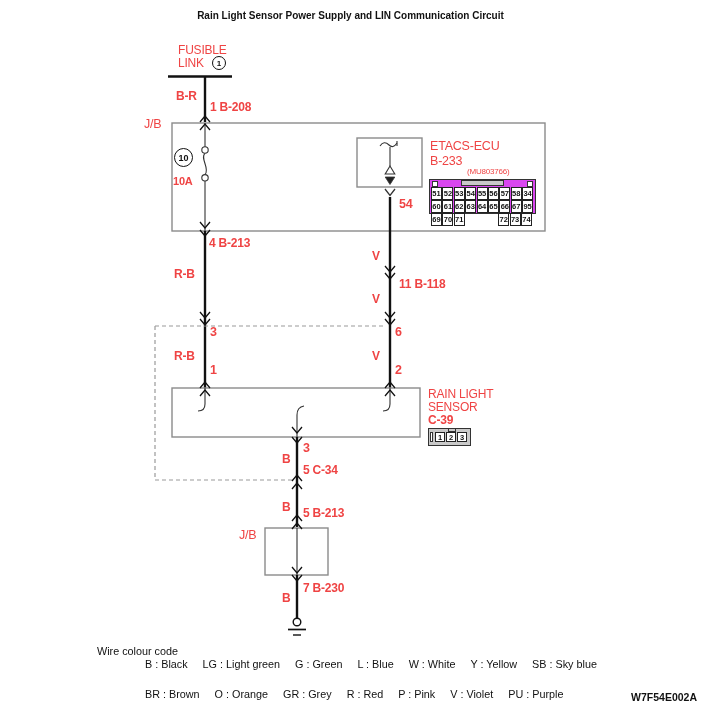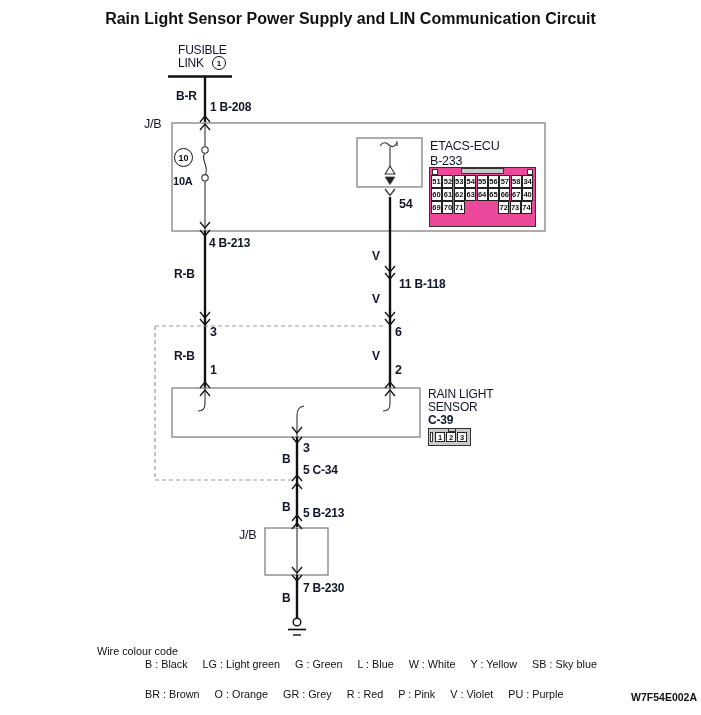--- a/index.html
+++ b/index.html
@@ -1,31 +1,31 @@
 <!DOCTYPE html>
 <html><head>
 <meta charset="utf-8">
 <style>
   html,body{margin:0;padding:0;background:#fff;}
   .stage{
     position:relative;width:701px;height:715px;background:#fff;overflow:hidden;
     font-family:"Liberation Sans",sans-serif;color:#111;
   }
-  .lbl{position:absolute;font-size:12px;line-height:12px;white-space:nowrap;letter-spacing:-0.2px;color:#0f172a;}
+  .lbl{position:absolute;font-size:12px;line-height:12px;white-space:nowrap;letter-spacing:-0.2px;color:#ef4444;}
   .pin{font-size:12.5px;font-weight:bold;}
   .conn{font-size:12px;font-weight:bold;}
   .wire{font-size:12px;font-weight:bold;}
-  .title{position:absolute;top:10px;left:0;width:100%;text-align:center;font-size:16px;font-weight:bold;letter-spacing:0;}
+  .title{position:absolute;top:10px;left:0;width:100%;text-align:center;font-size:10px;font-weight:bold;letter-spacing:0;}
   .doccode{position:absolute;top:691px;left:560px;width:137px;text-align:right;font-size:10.5px;font-weight:bold;}
   .circ{position:absolute;border:1.3px solid #111;border-radius:50%;background:#fff;
         display:flex;align-items:center;justify-content:center;font-weight:bold;}
   .circ.small{width:12px;height:12px;font-size:8px;}
   .circ.big{width:17px;height:17px;font-size:9px;}
   
-  .egrid{position:absolute;left:429px;top:167px;width:107px;height:60px;background:#ec4899;
+  .egrid{position:absolute;left:429px;top:179px;width:107px;height:35px;background:#d946ef;
          border:1.5px solid #333;box-sizing:border-box;}
   .egrid .notch{position:absolute;top:1px;width:6px;height:6px;background:#fff;border:1px solid #333;box-sizing:border-box;}
   .egrid .tab{position:absolute;top:0;left:31px;width:43px;height:6px;background:#c9c9c9;border:1px solid #333;box-sizing:border-box;}
   .egrid .rows{position:absolute;left:1px;top:7px;}
   .grid-row{display:flex;height:13px;margin-bottom:0;}
   .grid-cell{width:11px;height:13px;box-sizing:border-box;border:1px solid #222;background:#fff;
              font-size:7.5px;font-weight:bold;text-align:center;line-height:11px;margin-right:0.4px;}
   .grid-spacer{width:33px;height:13px;}
   
   .cgrid{position:absolute;left:428px;top:428px;width:43px;height:18px;background:#c9c9c9;
@@ -166,21 +166,21 @@
         </div>
         <div class="grid-row">
           <div class="grid-cell">60</div>
           <div class="grid-cell">61</div>
           <div class="grid-cell">62</div>
           <div class="grid-cell">63</div>
           <div class="grid-cell">64</div>
           <div class="grid-cell">65</div>
           <div class="grid-cell">66</div>
           <div class="grid-cell">67</div>
-          <div class="grid-cell">40</div>
+          <div class="grid-cell">95</div>
         </div>
         <div class="grid-row">
           <div class="grid-cell">69</div>
           <div class="grid-cell">70</div>
           <div class="grid-cell">71</div>
           <div class="grid-spacer"></div>
           <div class="grid-cell">72</div>
           <div class="grid-cell">73</div>
           <div class="grid-cell">74</div>
         </div>

